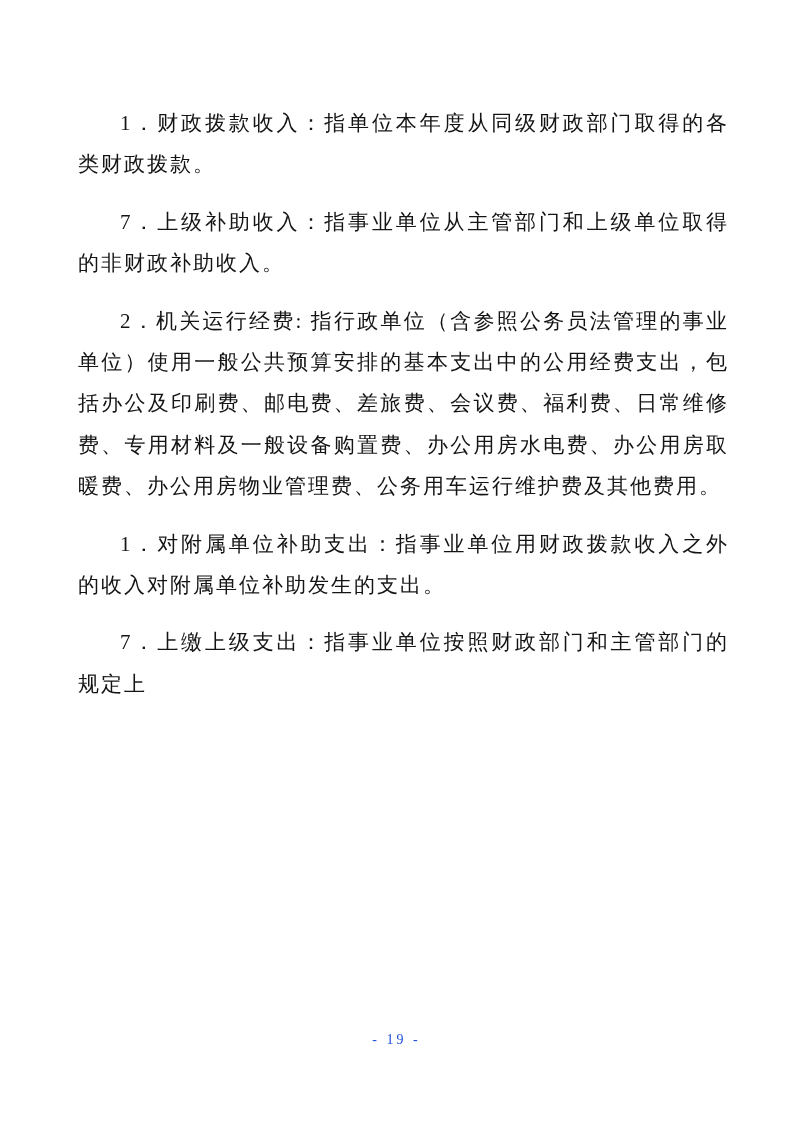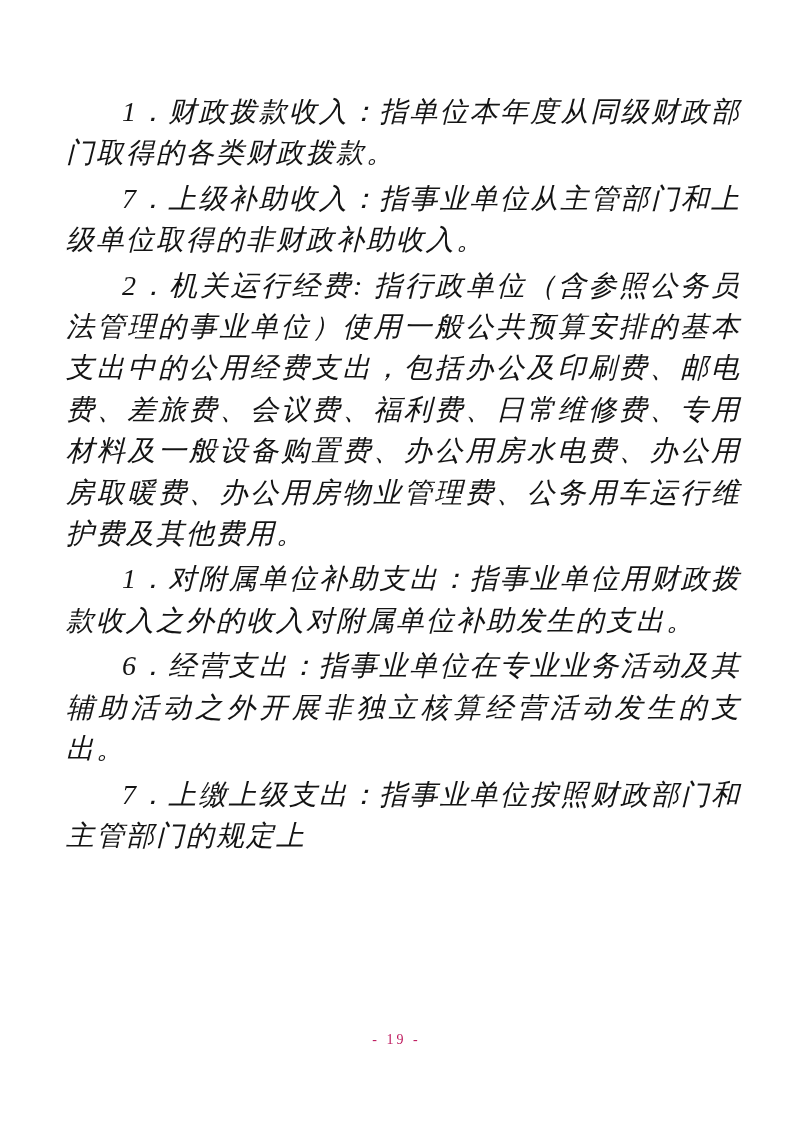--- a/index.html
+++ b/index.html
@@ -17,47 +17,45 @@
     font-family: "Liberation Serif", "DejaVu Serif", serif;
     color: #141414;
   }
   .content {
     position: absolute;
     top: 87px;
     left: 62px;
     right: 48px;
   }
   .content p {
-    margin: 4px;
+    margin: 16px;
     padding: 0;
-    font-size: 28px;
+    font-size: 21px;
     line-height: 41.4px;
     letter-spacing: 2px;
     text-indent: 2em;
     text-align: justify;
     word-break: break-all;
-    font-style: italic;
   }
   .footer {
     position: absolute;
     left: 0;
     right: 0;
     top: 1032px;
     text-align: center;
     font-size: 14px;
     letter-spacing: 3px;
-    color: #be185d;
+    color: #1d4ed8;
   }
 </style>
 </head>
 <body>
 
 <div class="page">
   <div class="content">
     <p>1．财政拨款收入：指单位本年度从同级财政部门取得的各类财政拨款。</p>
     <p>7．上级补助收入：指事业单位从主管部门和上级单位取得的非财政补助收入。</p>
     <p>2．机关运行经费: 指行政单位（含参照公务员法管理的事业单位）使用一般公共预算安排的基本支出中的公用经费支出，包括办公及印刷费、邮电费、差旅费、会议费、福利费、日常维修费、专用材料及一般设备购置费、办公用房水电费、办公用房取暖费、办公用房物业管理费、公务用车运行维护费及其他费用。</p>
     <p>1．对附属单位补助支出：指事业单位用财政拨款收入之外的收入对附属单位补助发生的支出。</p>
-    <p>6．经营支出：指事业单位在专业业务活动及其辅助活动之外开展非独立核算经营活动发生的支出。</p>
     <p>7．上缴上级支出：指事业单位按照财政部门和主管部门的规定上</p>
   </div>
   <div class="footer">- 19 -</div>
 </div>
 
 </body></html>

